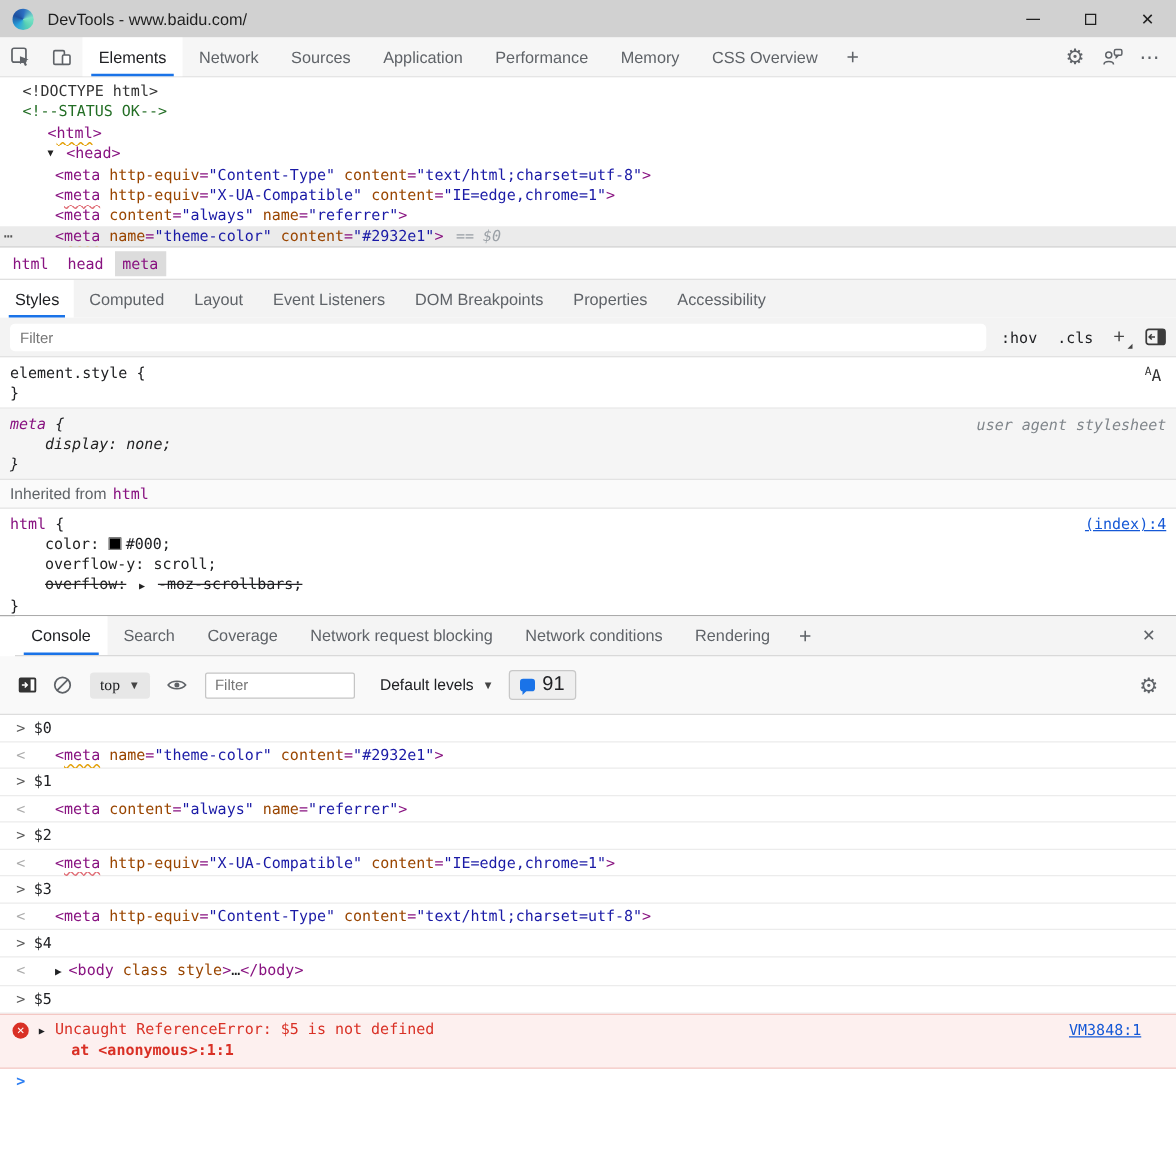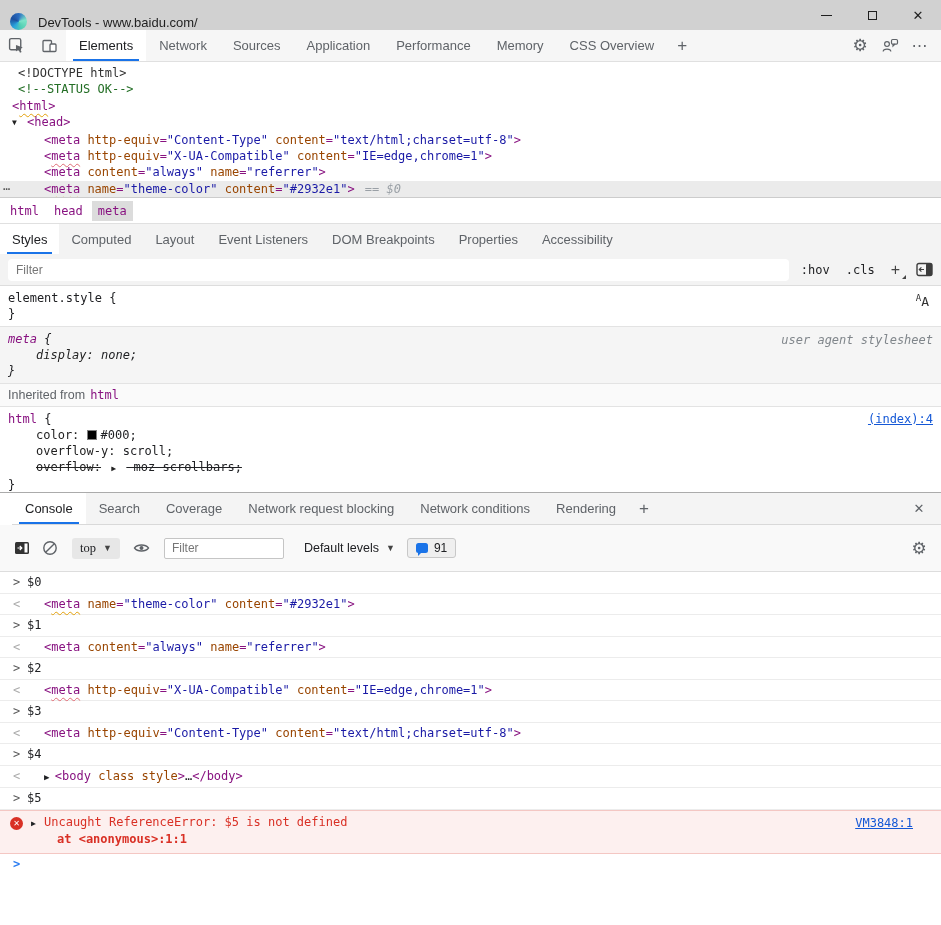--- a/index.html
+++ b/index.html
@@ -1,21 +1,21 @@
 <!DOCTYPE html>
 <html><head>
 <meta charset="utf-8">
 <style>
   * { box-sizing: border-box; margin: 0; padding: 0; }
   html,body { width: 941px; height: 925px; }
   body { font-family: "Liberation Sans", sans-serif; background: #fff; overflow: hidden; }
   .app { width: 941px; height: 925px; display: flex; flex-direction: column; background: #fff; }
 
   
-  .titlebar { flex: 0 0 30px; background: #d1d1d1; display: flex; align-items: flex-end; }
+  .titlebar { flex: 0 0 30px; background: #d1d1d1; display: flex; align-items: center; }
   .edge-logo { width: 17px; height: 17px; border-radius: 50%; margin: 0 11px 0 10px;
     background: conic-gradient(from 150deg, #56d0b4, #2aa3dc, #1d4f9e, #2c6fc2, #7de4c8, #56d0b4); }
   .title-text { font-size: 13px; color: #1f1f1f; }
   .win-controls { margin-left: auto; display: flex; height: 100%; }
   .win-btn { width: 46px; height: 100%; display: flex; align-items: center; justify-content: center; color: #1f1f1f; }
   .glyph-min { display: inline-block; width: 11px; height: 1px; background: #1f1f1f; }
   .glyph-max { display: inline-block; width: 9px; height: 9px; border: 1px solid #1f1f1f; }
   .glyph-close { font-size: 13px; }
 
   
@@ -30,21 +30,21 @@
   .tb-icon { width: 30px; height: 100%; display: flex; align-items: center; justify-content: center; color: #5f6368; }
   .gear-glyph { font-size: 17px; color: #5f6368; }
   .dots-glyph { font-size: 16px; color: #5f6368; letter-spacing: 1px; }
 
   
   .dom-pane { flex: 0 0 135px; background: #fff; font-family: "DejaVu Sans Mono", monospace; font-size: 12px; padding-top: 3px; overflow: hidden; }
   .code-line { line-height: 16.4px; position: relative; white-space: pre; }
   .code-line.selected { background: #ebebeb; }
   .gutter { position: absolute; left: 3px; top: 0; color: #555; }
   .lc.indent-0 { padding-left: 18px; display: inline-block; }
-  .lc.indent-1 { padding-left: 12px; display: inline-block; }
+  .lc.indent-1 { padding-left: 38px; display: inline-block; }
   .lc.indent-2 { padding-left: 44px; display: inline-block; }
   .tree-arrow { display: inline-block; width: 15px; font-size: 8px; color: #222; vertical-align: 1px; }
   .suffix { margin-left: 10px; font-style: italic; color: #9aa0a6; }
   .tk-doctype { color: #333; }
   .tk-comment { color: #236e25; }
   .tk-tag { color: #881280; }
   .tk-punc { color: #881280; }
   .tk-attr { color: #994500; }
   .tk-val { color: #1a1aa6; }
   .tk-plain { color: #202124; }
@@ -97,21 +97,21 @@
   .console-tabs { flex: 0 0 32px; background: #f4f4f4; border-bottom: 1px solid #d9d9d9; display: flex; align-items: stretch; position: relative; margin-left: 12px; }
   .console-tabs .tab { font-size: 13px; }
   .drawer-close { position: absolute; right: 8px; top: 0; height: 100%; width: 28px; display: flex; align-items: center; justify-content: center; color: #5f6368; font-size: 13px; }
   .console-toolbar { flex: 0 0 30px; background: #f9f9f9; border-bottom: 1px solid #ddd; display: flex; align-items: center; padding: 0 8px; }
   .ct-icon { width: 28px; display: flex; align-items: center; justify-content: center; }
   .ctx-chip { background: #e7e7e7; border-radius: 3px; padding: 3px 8px; font-size: 12.5px; color: #202124; display: flex; align-items: center; gap: 7px; margin: 0 8px; font-family: Liberation Serif, serif; }
   .caret { font-size: 9px; color: #444; }
   .cfilter { width: 120px; height: 21px; border: 1px solid #c5c5c5; border-radius: 2px; font-size: 12px; padding: 0 7px; margin: 0 8px; outline: none; }
   .cfilter::placeholder { color: #767676; }
   .clevels { display: flex; align-items: center; gap: 7px; font-size: 12.5px; color: #202124; margin: 16px 12px; }
-  .badge { border: 1px solid #c8c8c8; background: #efefef; border-radius: 3px; padding: 2px 8px; display: flex; align-items: center; gap: 6px; font-size: 12px; color: #202124; }
+  .badge { border: 1px solid #c8c8c8; background: #efefef; border-radius: 3px; padding: 2px 8px; display: flex; align-items: center; gap: 6px; font-size: 16px; color: #202124; }
   .bubble { width: 12px; height: 10px; position: relative; }
   .bubble::before { content: ""; position: absolute; inset: 0; background: #1a73e8; border-radius: 2.5px; }
   .bubble::after { content: ""; position: absolute; left: 2px; bottom: -3px; border-left: 4px solid #1a73e8; border-bottom: 4px solid transparent; }
   .console-gear { margin-left: auto; }
 
   
   .messages { flex: 1; font-family: "DejaVu Sans Mono", monospace; font-size: 12px; overflow: hidden; }
   .msg { position: relative; line-height: 20.5px; min-height: 21px; border-bottom: 1px solid #ececec; padding-left: 27px; white-space: pre; color: #202124; }
   .msg .chev { position: absolute; left: 13px; top: 0; }
   .msg.command .chev { color: #5a5a5a; }

